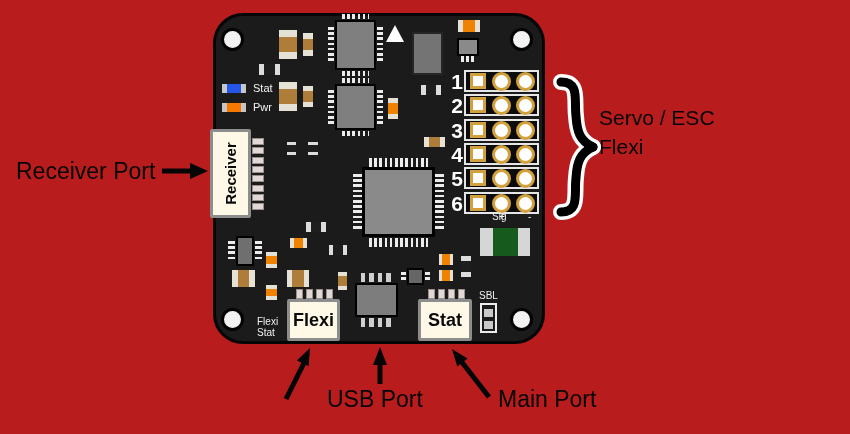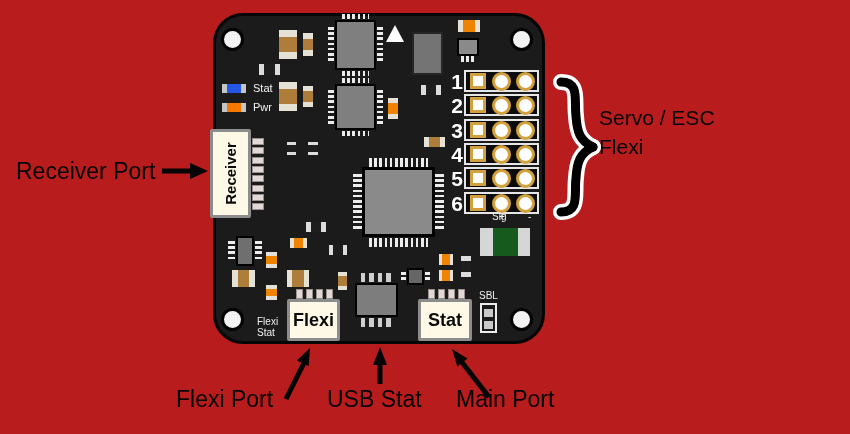--- a/index.html
+++ b/index.html
@@ -214,23 +214,22 @@
     </div>
   <div class="abs conn" style="left:418px;top:299px;width:54px;height:42px;font-size:18px;">
     <span>Stat</span>
   </div>
 
   <div class="abs lbl" style="left:16px;top:158px;">Receiver Port</div>
   <div class="abs lbl" style="left:599px;top:103px;font-size:21px;line-height:29px;">
     <div>Servo / ESC</div>
     <div>Flexi</div>
   </div>
-  <div class="abs lbl" style="left:176px;top:386px;">Flexi Port</div>
-  <div class="abs lbl" style="left:327px;top:386px;">USB Stat</div>
-  <div class="abs lbl" style="left:456px;top:386px;">Main Port</div>
+  <div class="abs lbl" style="left:327px;top:386px;">USB Port</div>
+  <div class="abs lbl" style="left:498px;top:386px;">Main Port</div>
 
   <svg class="overlay" width="850" height="434" viewBox="0 0 850 434">
 
     <g>
       <line x1="162" y1="171" x2="193" y2="171" stroke="#050505" stroke-width="5"></line>
       <polygon points="208,171 190,163 190,179" fill="#050505"></polygon>
     </g>
 
     <g>
       <line x1="286" y1="399" x2="304" y2="363" stroke="#050505" stroke-width="5"></line>

